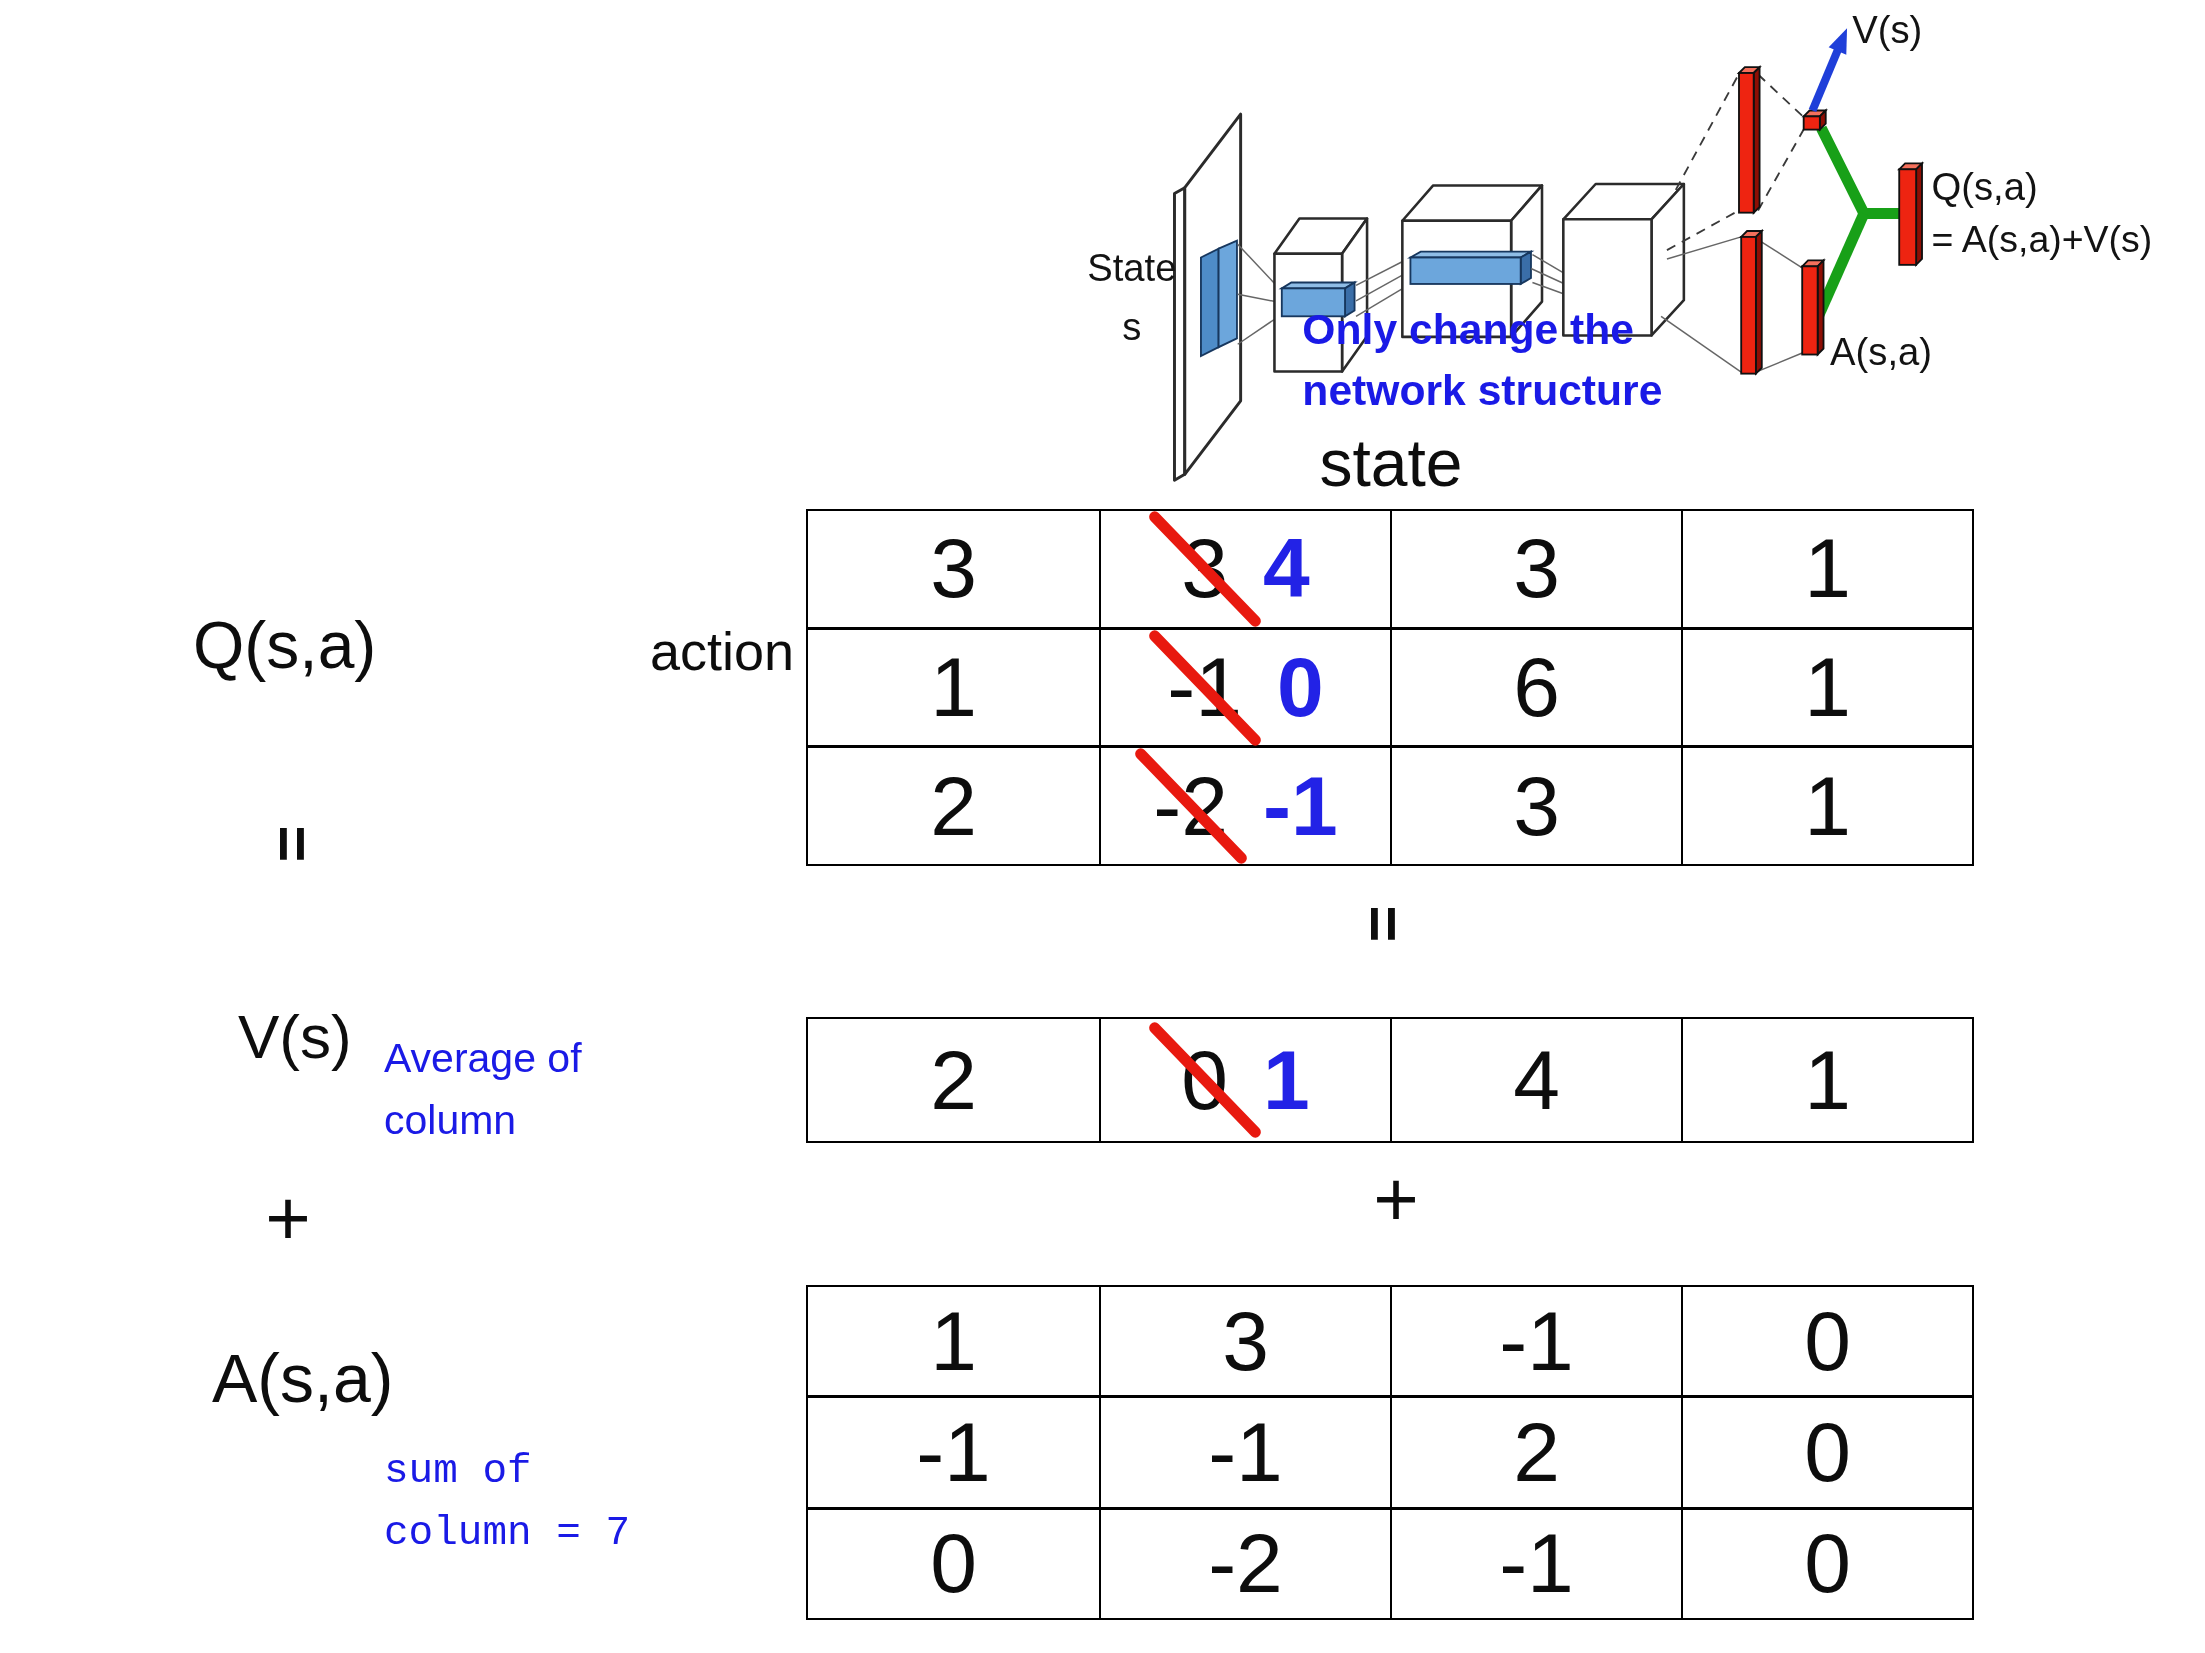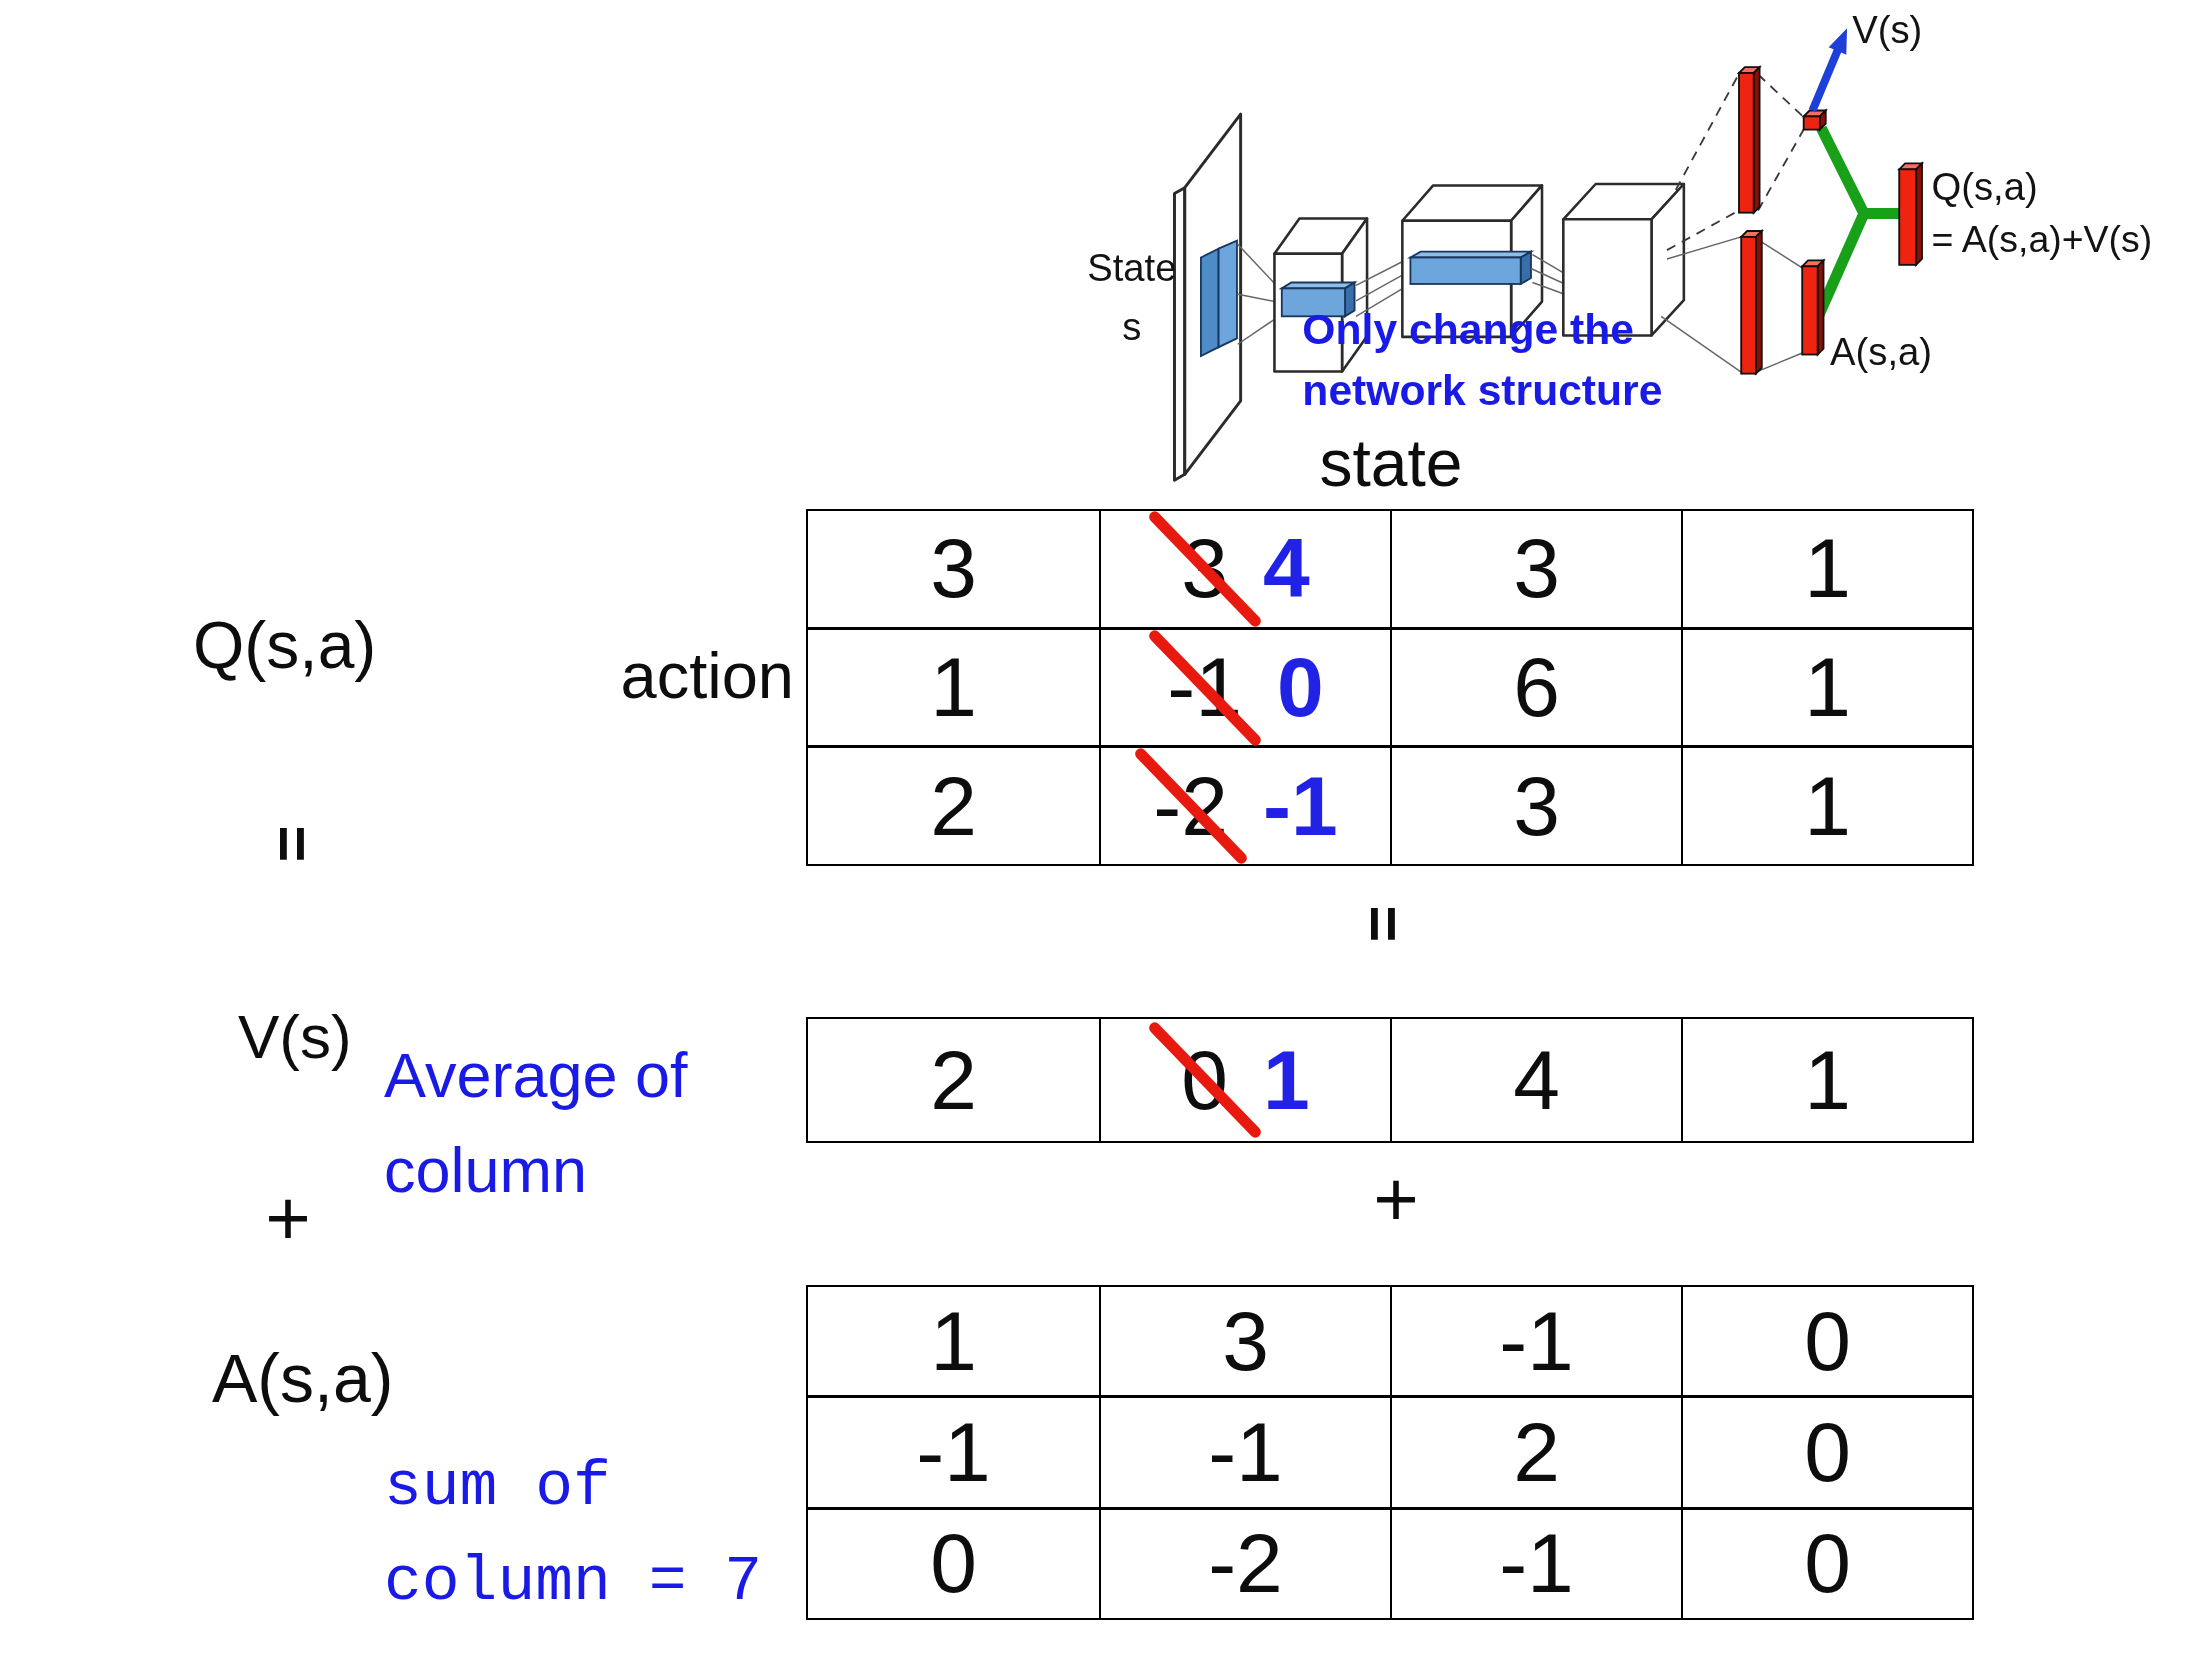--- a/index.html
+++ b/index.html
@@ -26,25 +26,25 @@
   .greenline{stroke:#18a018;stroke-width:15;fill:none;}
   .bluearrow{stroke:#1f3fd9;stroke-width:11;fill:none;}
   .bluearrowhead{fill:#1f3fd9;stroke:none;}
   .dtext{font-family:"Liberation Sans",sans-serif;font-size:52px;fill:#131313;}
   .dtext-small{font-family:"Liberation Sans",sans-serif;font-size:51px;fill:#131313;}
   .dnote{font-family:"Liberation Sans",sans-serif;font-size:58px;font-weight:600;fill:#1a1ae6;}
 
   
   .lbl{position:absolute;white-space:nowrap;}
   .lbl-q{left:193px;top:607px;font-size:66px;}
-  .lbl-action{left:559px;top:638px;width:235px;text-align:right;font-size:65px;}
+  .lbl-action{left:559px;top:620px;width:235px;text-align:right;font-size:54px;}
   .lbl-state{left:1244px;top:425px;width:294px;text-align:center;font-size:66px;}
   .lbl-v{left:238px;top:1001px;font-size:62px;}
   .lbl-a{left:212px;top:1339px;font-size:68px;}
-  .note{position:absolute;color:#1a1ae6;font-size:63px;line-height:1.5;white-space:nowrap;}
+  .note{position:absolute;color:#1a1ae6;font-size:41px;line-height:1.5;white-space:nowrap;}
   .note-avg{left:384px;top:1028px;}
   .note-sum{left:384px;top:1441px;font-family:Liberation Mono, monospace;}
   .rot-eq{position:absolute;width:66px;height:66px;display:flex;align-items:center;justify-content:center;
           font-size:63px;font-weight:700;transform:rotate(90deg);}
   .rot-eq.left{left:260px;top:811px;}
   .rot-eq.mid{left:1351px;top:891px;}
   .plus{position:absolute;width:76px;height:76px;display:flex;align-items:center;justify-content:center;
         font-size:78px;font-weight:400;}
   .plus.left{left:250px;top:1180px;}
   .plus.mid{left:1358px;top:1161px;}

